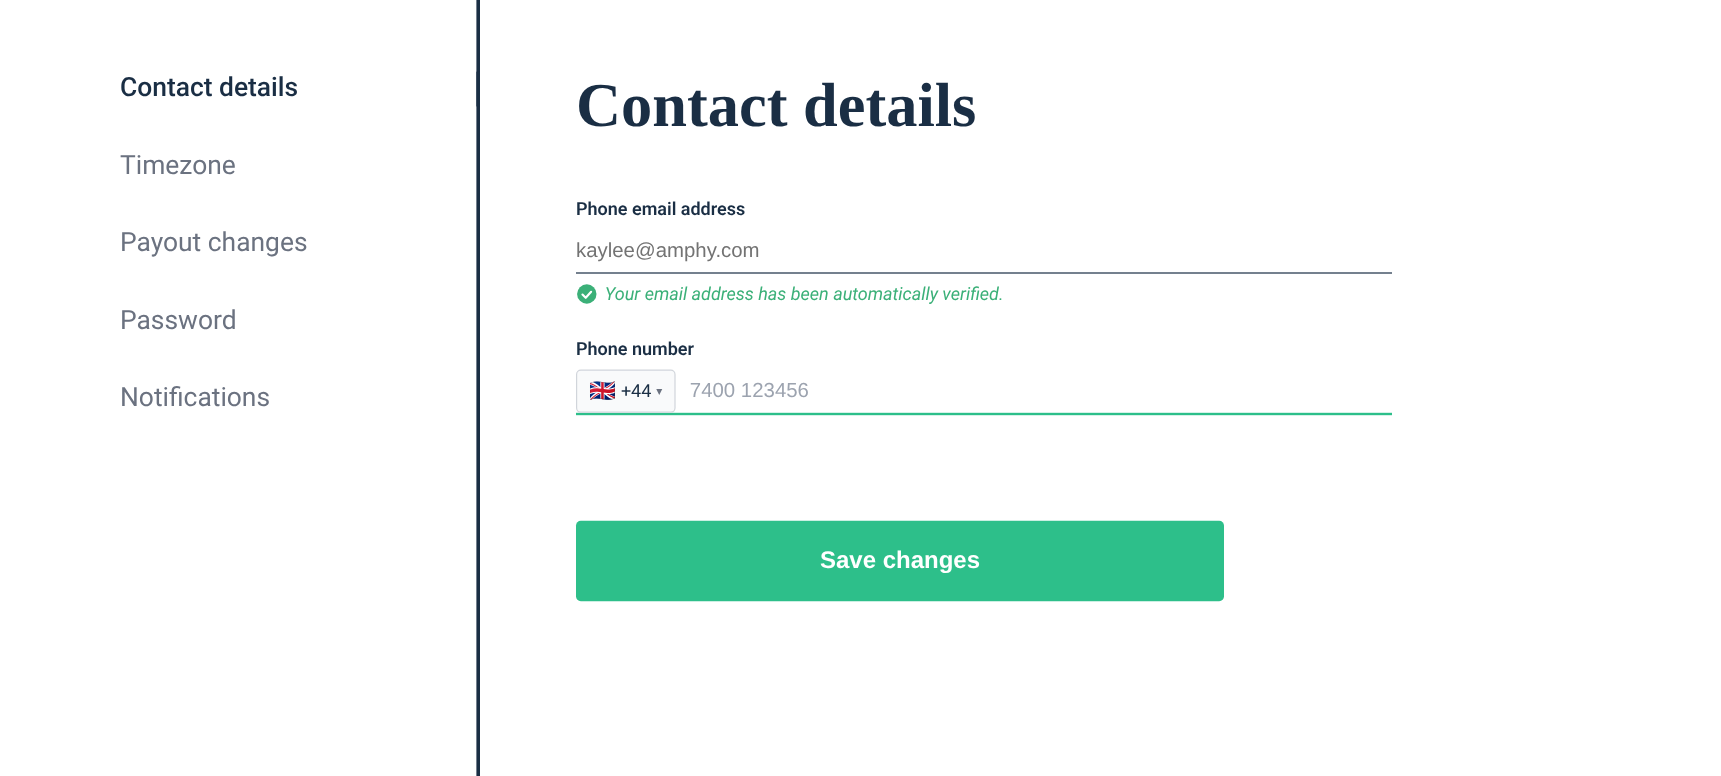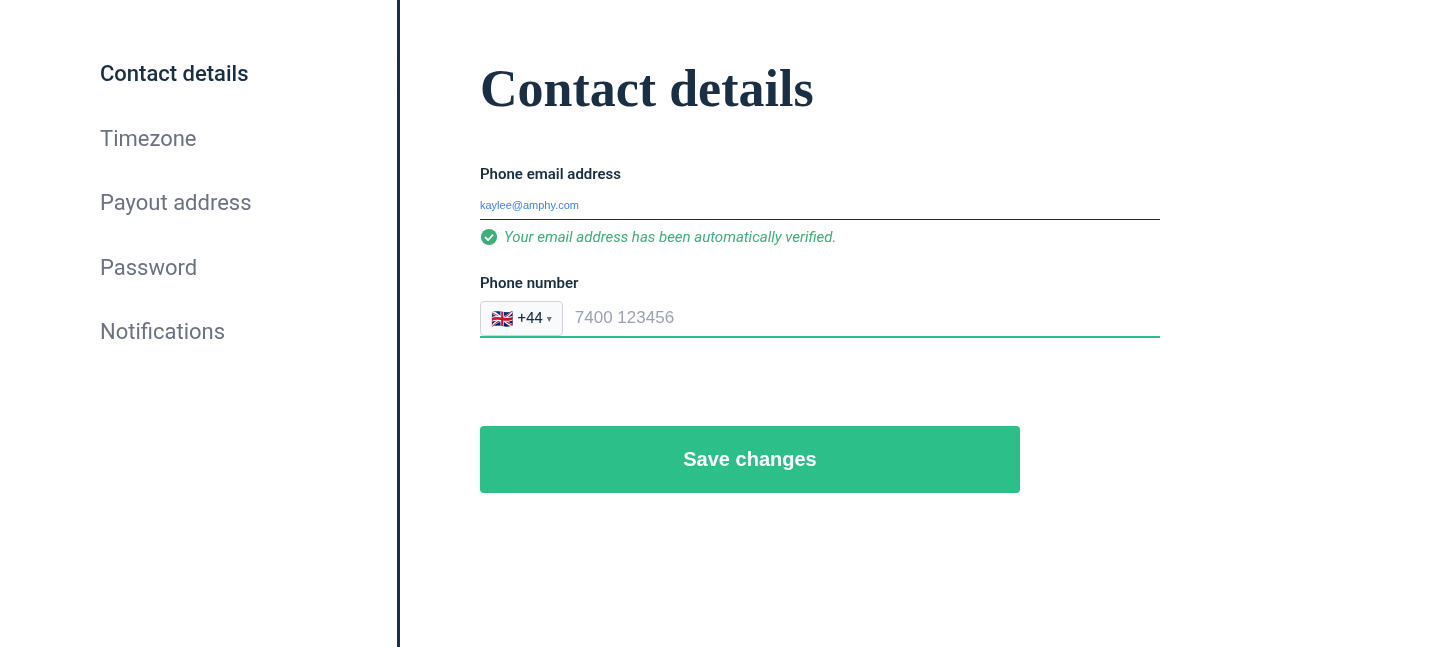--- a/index.html
+++ b/index.html
@@ -90,22 +90,22 @@
       font-weight: 600;
       color: #1a2e44;
       margin-bottom: 8px;
     }
 
     .form-input {
       width: 680px;
       border: none;
       border-bottom: 1.5px solid #1a2e44;
       padding: 8px 0;
-      font-size: 11px;
-      color: #3b82f6;
+      font-size: 17px;
+      color: #737373;
       background: transparent;
       outline: none;
     }
 
     .form-input::placeholder {
       color: #9ca3af;
     }
 
     .verified-message {
       display: flex;
@@ -192,21 +192,21 @@
 
 <div class="sidebar">
   <div class="divider"></div>
   <div class="sidebar-item active">
     <span class="sidebar-item-label">Contact details</span>
   </div>
   <div class="sidebar-item">
     <span class="sidebar-item-label">Timezone</span>
   </div>
   <div class="sidebar-item">
-    <span class="sidebar-item-label">Payout address</span>
+    <span class="sidebar-item-label">Payout changes</span>
   </div>
   <div class="sidebar-item">
     <span class="sidebar-item-label">Password</span>
   </div>
   <div class="sidebar-item">
     <span class="sidebar-item-label">Notifications</span>
   </div>
 </div>
 
 <div class="main-content">

